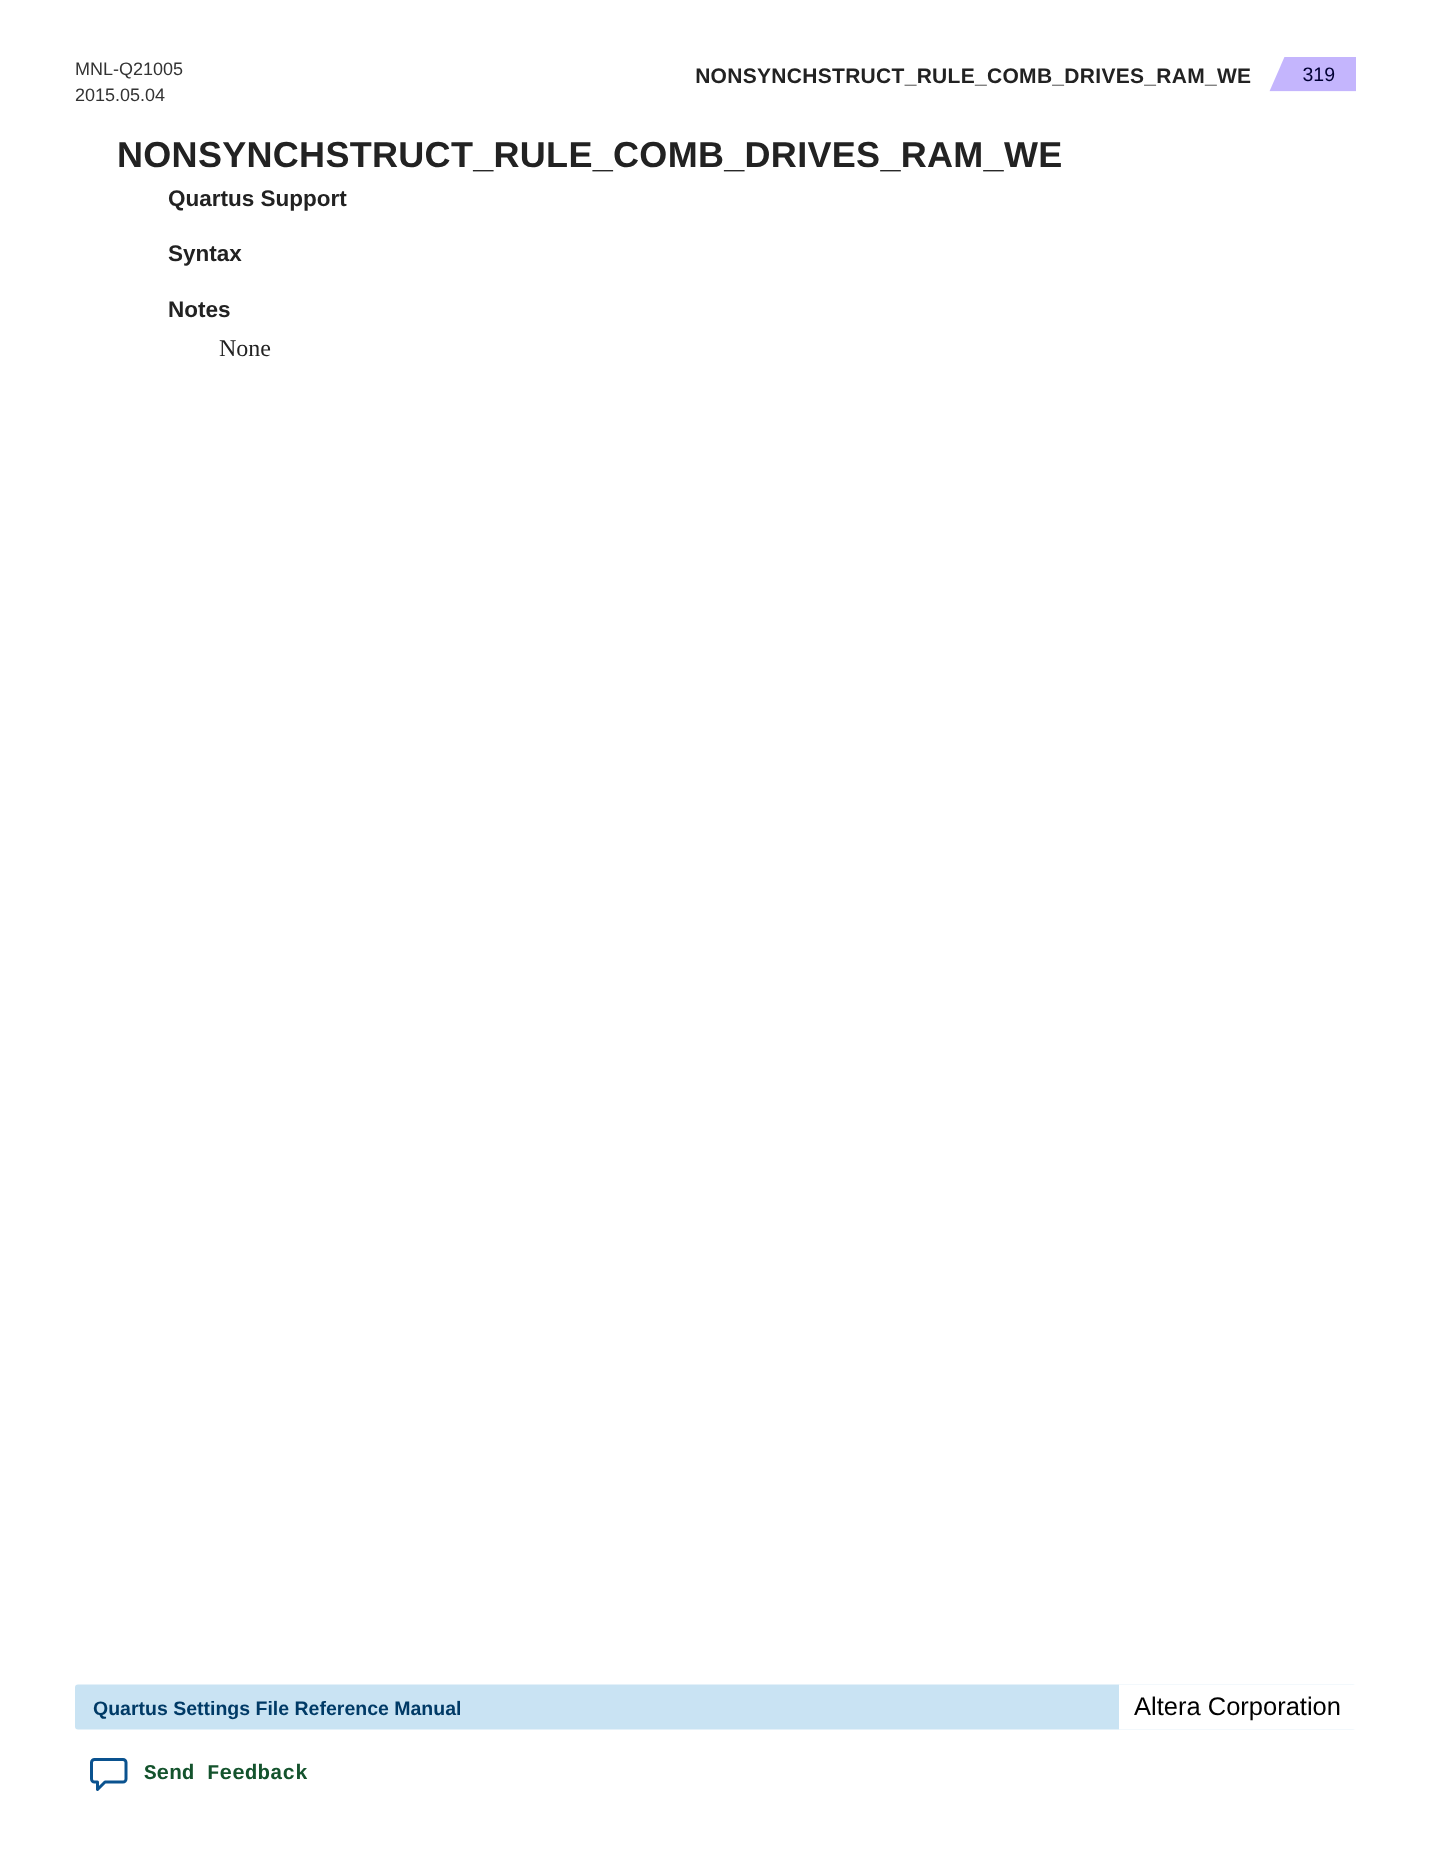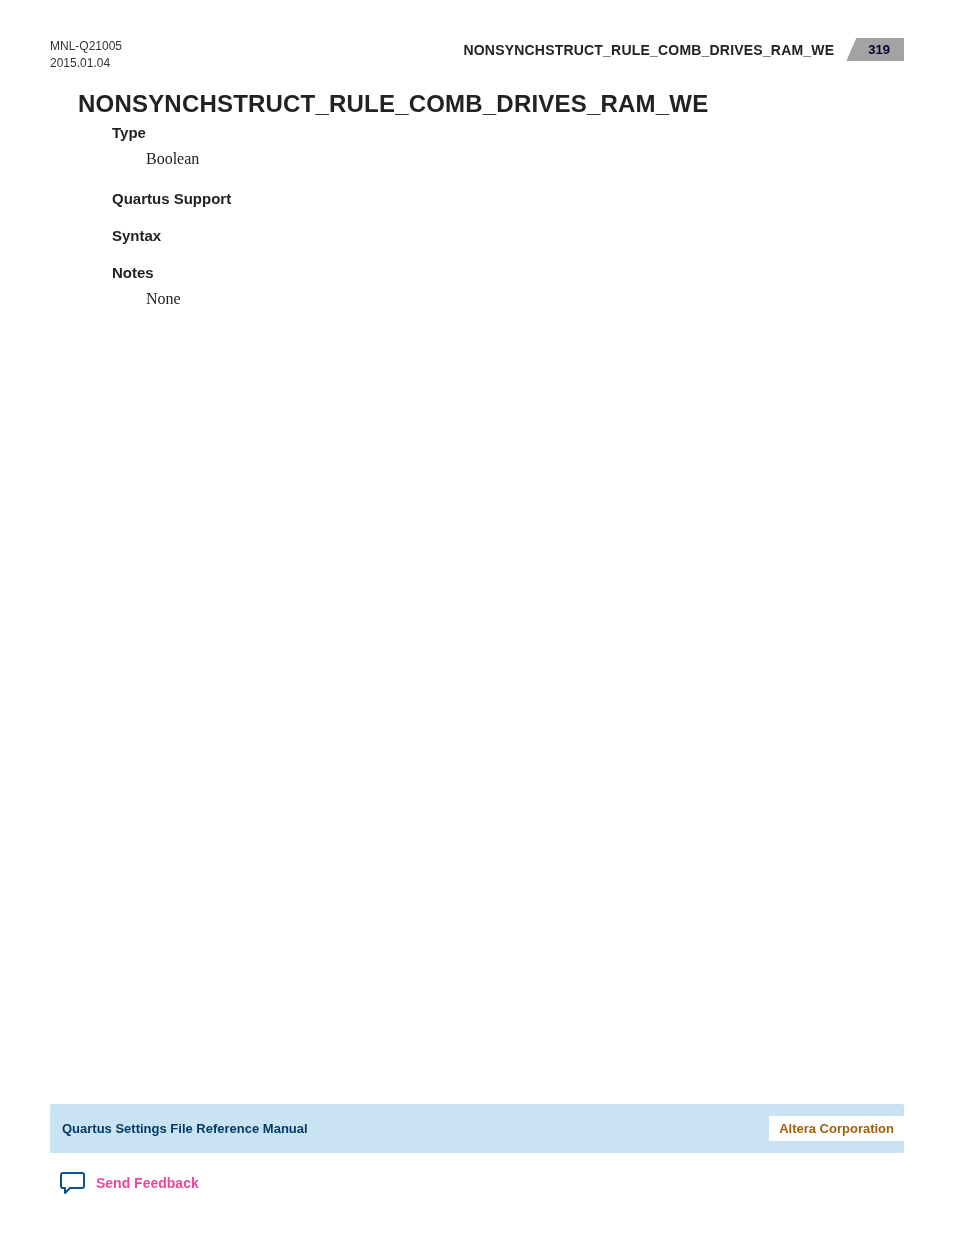--- a/index.html
+++ b/index.html
@@ -3,58 +3,54 @@
 <meta charset="utf-8">
 <style>
   * { box-sizing: border-box; margin: 0; padding: 0; }
   html, body { width: 954px; height: 1235px; background: #fff; font-family: Georgia, 'Times New Roman', serif; color: #222; }
   .page { position: relative; width: 954px; height: 1235px; padding: 38px 50px 40px 50px; }
   .header { display: flex; justify-content: space-between; align-items: flex-start; margin-bottom: 18px; }
   .header-left { font-family: Arial, Helvetica, sans-serif; font-size: 12px; color: #333; line-height: 1.4; }
   .header-right { display: flex; align-items: center; gap: 0; }
   .header-title { font-family: Arial, Helvetica, sans-serif; font-weight: bold; font-size: 14px; letter-spacing: 0.2px; }
   .page-badge { position: relative; margin-left: 12px; }
-  .page-badge-inner { background: #a3a3a3; color: #003; font-family: Arial, Helvetica, sans-serif; font-weight: bold; font-size: 13px; padding: 4px 14px 4px 22px; clip-path: polygon(10px 0, 100% 0, 100% 100%, 0 100%); }
+  .page-badge-inner { background: #c4b5fd; color: #003; font-family: Arial, Helvetica, sans-serif; font-weight: normal; font-size: 13px; padding: 4px 14px 4px 22px; clip-path: polygon(10px 0, 100% 0, 100% 100%, 0 100%); }
   .main-heading { font-family: Arial, Helvetica, sans-serif; font-weight: bold; font-size: 24px; margin-left: 28px; margin-bottom: 6px; letter-spacing: 0.2px; }
   .intro { font-size: 16px; line-height: 1.45; margin-left: 96px; margin-right: 30px; margin-bottom: 22px; }
   .section { margin-left: 62px; margin-bottom: 20px; }
   .section-heading { font-family: Arial, Helvetica, sans-serif; font-weight: bold; font-size: 15px; margin-bottom: 6px; color: #222; }
   .section-body { font-size: 16px; margin-left: 34px; line-height: 1.45; }
   .footer { position: absolute; left: 50px; right: 50px; bottom: 40px; }
-  .footer-bar { display: flex; justify-content: space-between; align-items: center; background: #c9e3f3; padding: 17px 12px; border-radius: 2px; }
+  .footer-bar { display: flex; justify-content: space-between; align-items: center; background: #c9e3f3; padding: 5px 12px; border-radius: 2px; }
   .footer-left { font-family: Arial, Helvetica, sans-serif; font-weight: bold; font-size: 13px; color: #003a66; }
-  .footer-right { font-family: Arial, Helvetica, sans-serif; font-weight: bold; font-size: 13px; color: #a16207; background: #fff; padding: 5px 10px; margin: -5px -12px -5px 0; }
+  .footer-right { font-family: Arial, Helvetica, sans-serif; font-weight: normal; font-size: 17px; color: #000000; background: #fff; padding: 5px 10px; margin: -5px -12px -5px 0; }
   .feedback-row { display: flex; align-items: center; gap: 10px; margin-top: 18px; margin-left: 10px; }
-  .feedback-link { font-family: Liberation Sans, sans-serif; font-weight: bold; font-size: 14px; color: #ec4899; text-decoration: none; cursor: pointer; text-align: center; }
+  .feedback-link { font-family: Liberation Mono, monospace; font-weight: bold; font-size: 14px; color: #14532d; text-decoration: none; cursor: pointer; text-align: center; }
   .feedback-icon svg { display: block; }
 </style>
 </head>
 <body>
 
 <div class="page">
 
   <div class="header">
     <div class="header-left">
       <div>MNL-Q21005</div>
-      <div>2015.01.04</div>
+      <div>2015.05.04</div>
     </div>
     <div class="header-right">
       <div class="header-title">NONSYNCHSTRUCT_RULE_COMB_DRIVES_RAM_WE</div>
       <div class="page-badge">
         <div class="page-badge-inner">319</div>
       </div>
     </div>
   </div>
 
   <h1 class="main-heading">NONSYNCHSTRUCT_RULE_COMB_DRIVES_RAM_WE</h1>
 
-  <div class="section">
-    <div class="section-heading">Type</div>
-    <div class="section-body">Boolean</div>
-  </div>
 
   <div class="section">
     <div class="section-heading">Quartus Support</div>
   </div>
 
   <div class="section">
     <div class="section-heading">Syntax</div>
     <div class="section-body"></div>
   </div>
 

